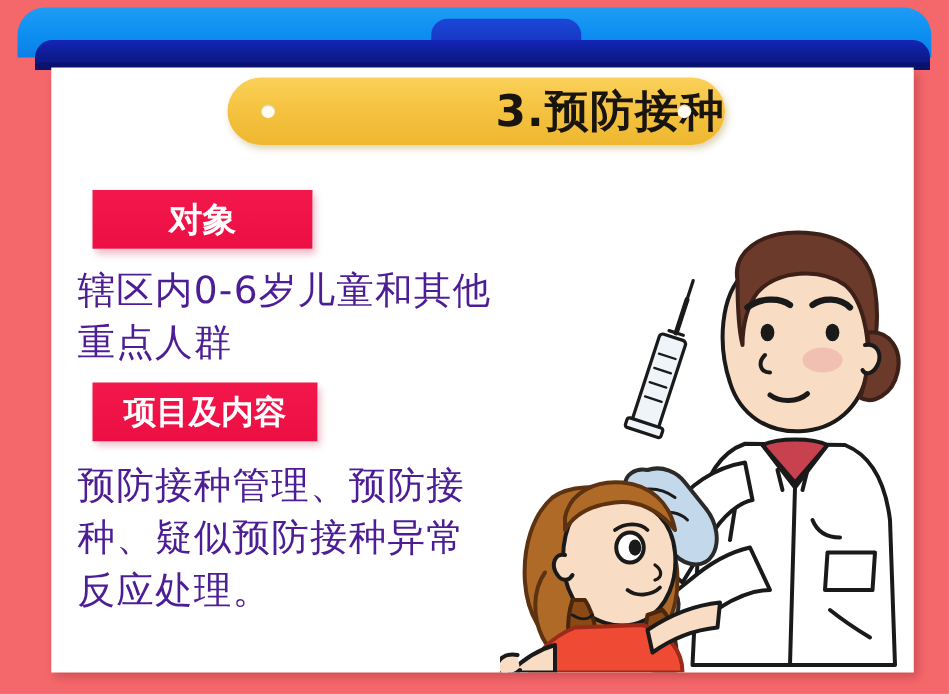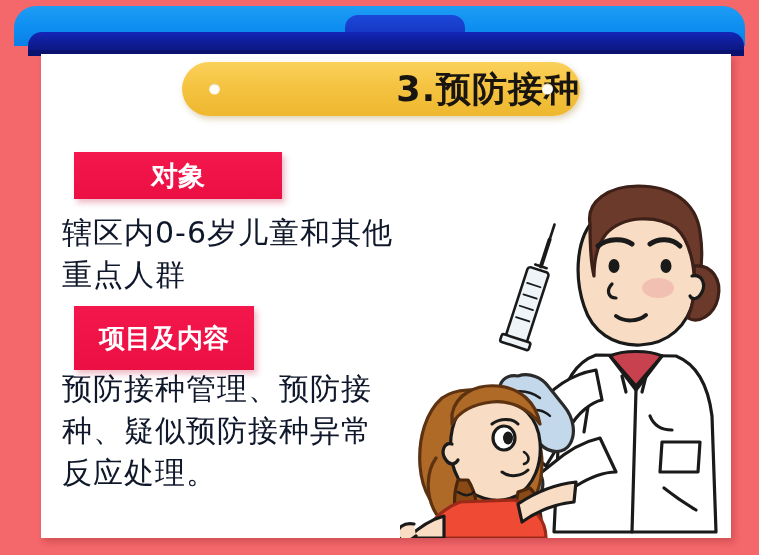--- a/index.html
+++ b/index.html
@@ -67,27 +67,27 @@
   }
 
   
   .tag{
     position:absolute;
     background:linear-gradient(180deg,#f3174c 0%,#ec0f44 100%);
     box-shadow:3px 4px 6px rgba(200,30,70,.30);
     display:flex;align-items:center;justify-content:center;
     color:#ffffff;font-weight:bold;
   }
-  .tag-obj{left:74px;top:152px;width:208px;height:47px;font-size:27px;}
-  .tag-items{left:74px;top:306px;width:180px;height:64px;font-size:26px;}
+  .tag-obj{left:74px;top:152px;width:176px;height:47px;font-size:27px;}
+  .tag-items{left:74px;top:306px;width:180px;height:47px;font-size:26px;}
 
   
   .body-text{
     position:absolute;
-    color:#0f172a;
+    color:#4c1d95;
     font-size:30px;
     line-height:42px;
     letter-spacing:1px;
     font-family:"DejaVu Sans","Liberation Sans",sans-serif;
     white-space:pre-line;
   }
   .body-obj{left:62px;top:212px;width:390px;}
   .body-items{left:62px;top:370px;width:392px;font-family:Liberation Mono, monospace;}
 
   

